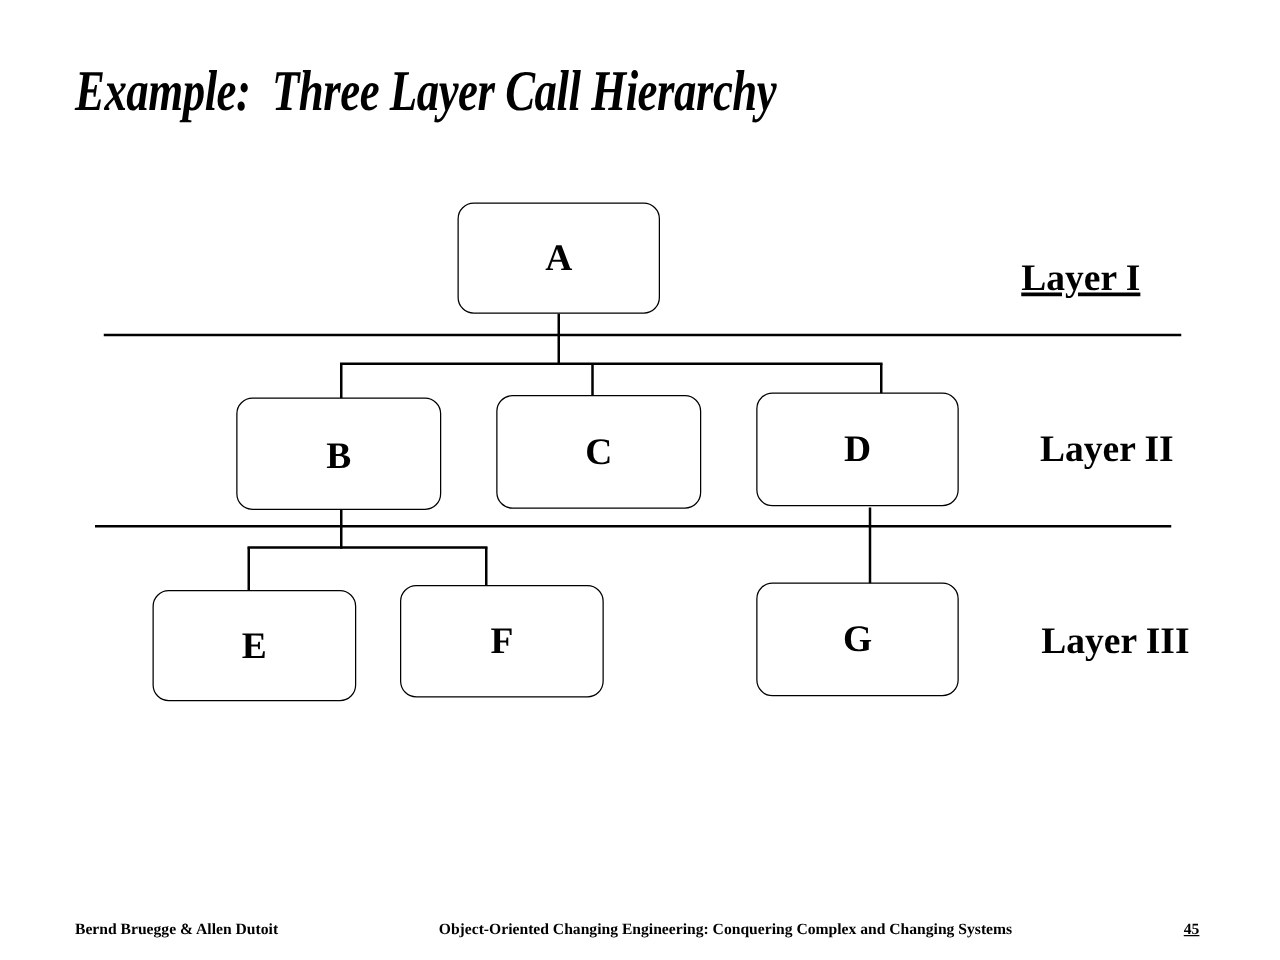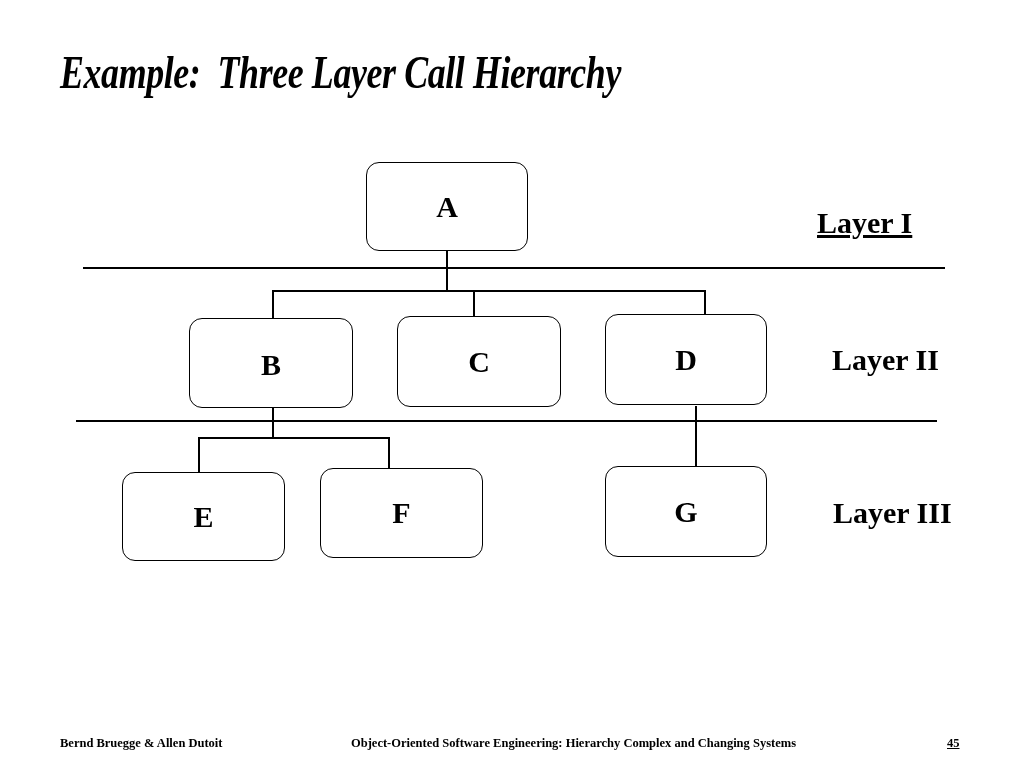--- a/index.html
+++ b/index.html
@@ -134,16 +134,16 @@
   </div>
   <div class="node" id="node-G">
     <span>G</span>
   </div>
 
   <div class="layer-label" id="layer-label-1">Layer I</div>
   <div class="layer-label" id="layer-label-2">Layer II</div>
   <div class="layer-label" id="layer-label-3">Layer III</div>
 
   <div class="footer-text" id="footer-authors">Bernd Bruegge &amp; Allen Dutoit</div>
-  <div class="footer-text" id="footer-book">Object-Oriented Software Engineering: Hierarchy Complex and Changing Systems</div>
+  <div class="footer-text" id="footer-book">Object-Oriented Changing Engineering: Conquering Complex and Changing Systems</div>
   <div class="footer-text" id="footer-page">45</div>
 
 </div>
 
 </body></html>

